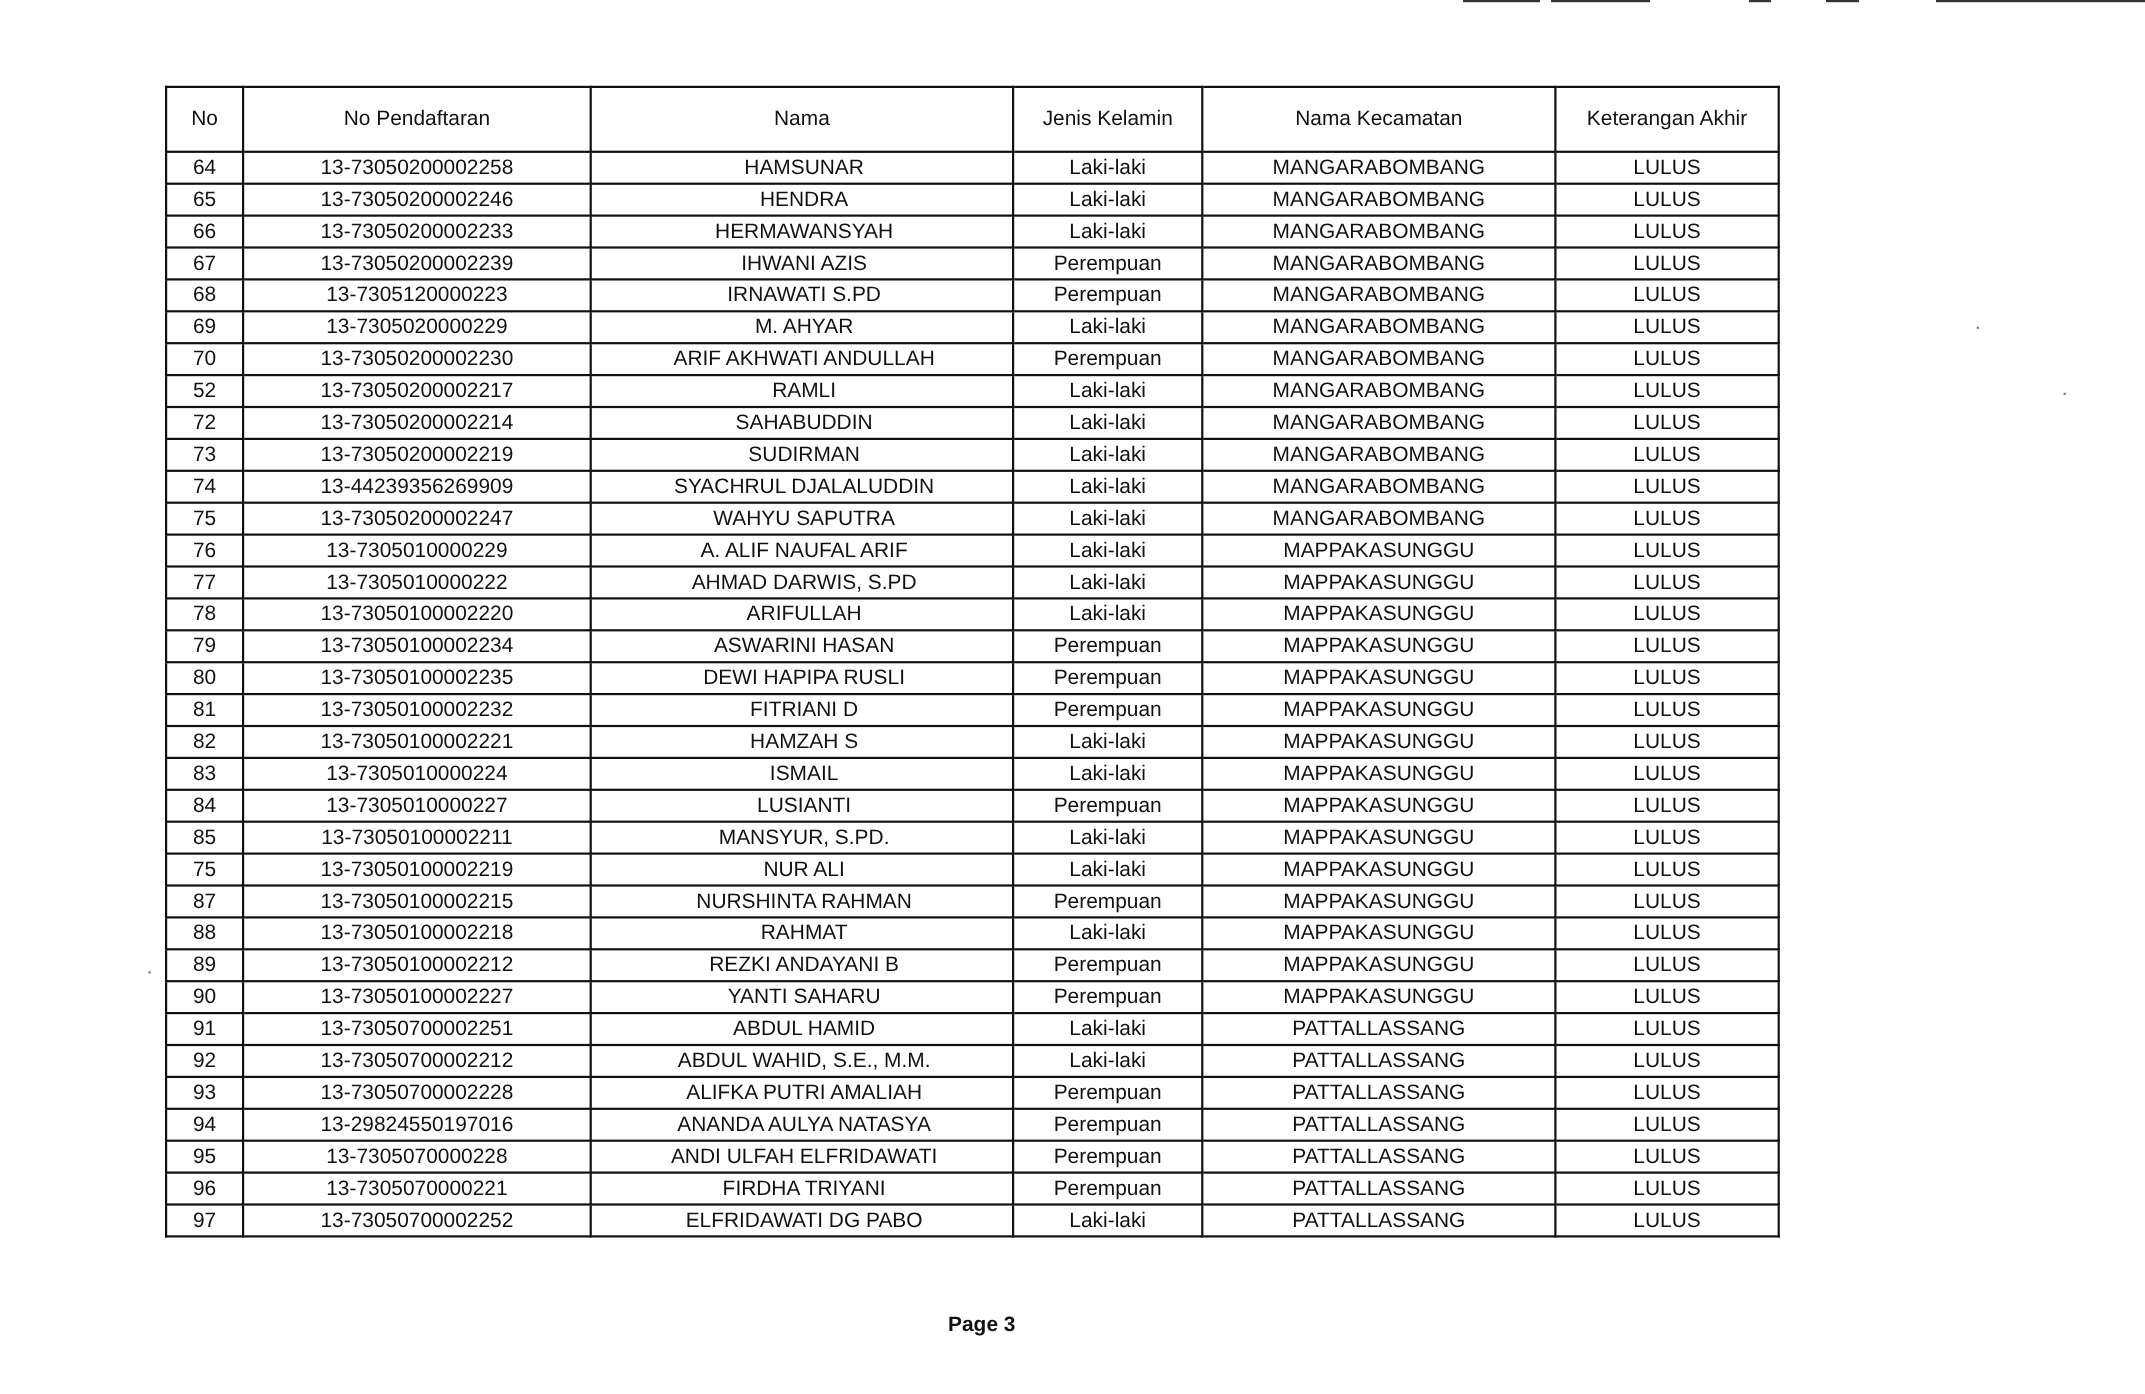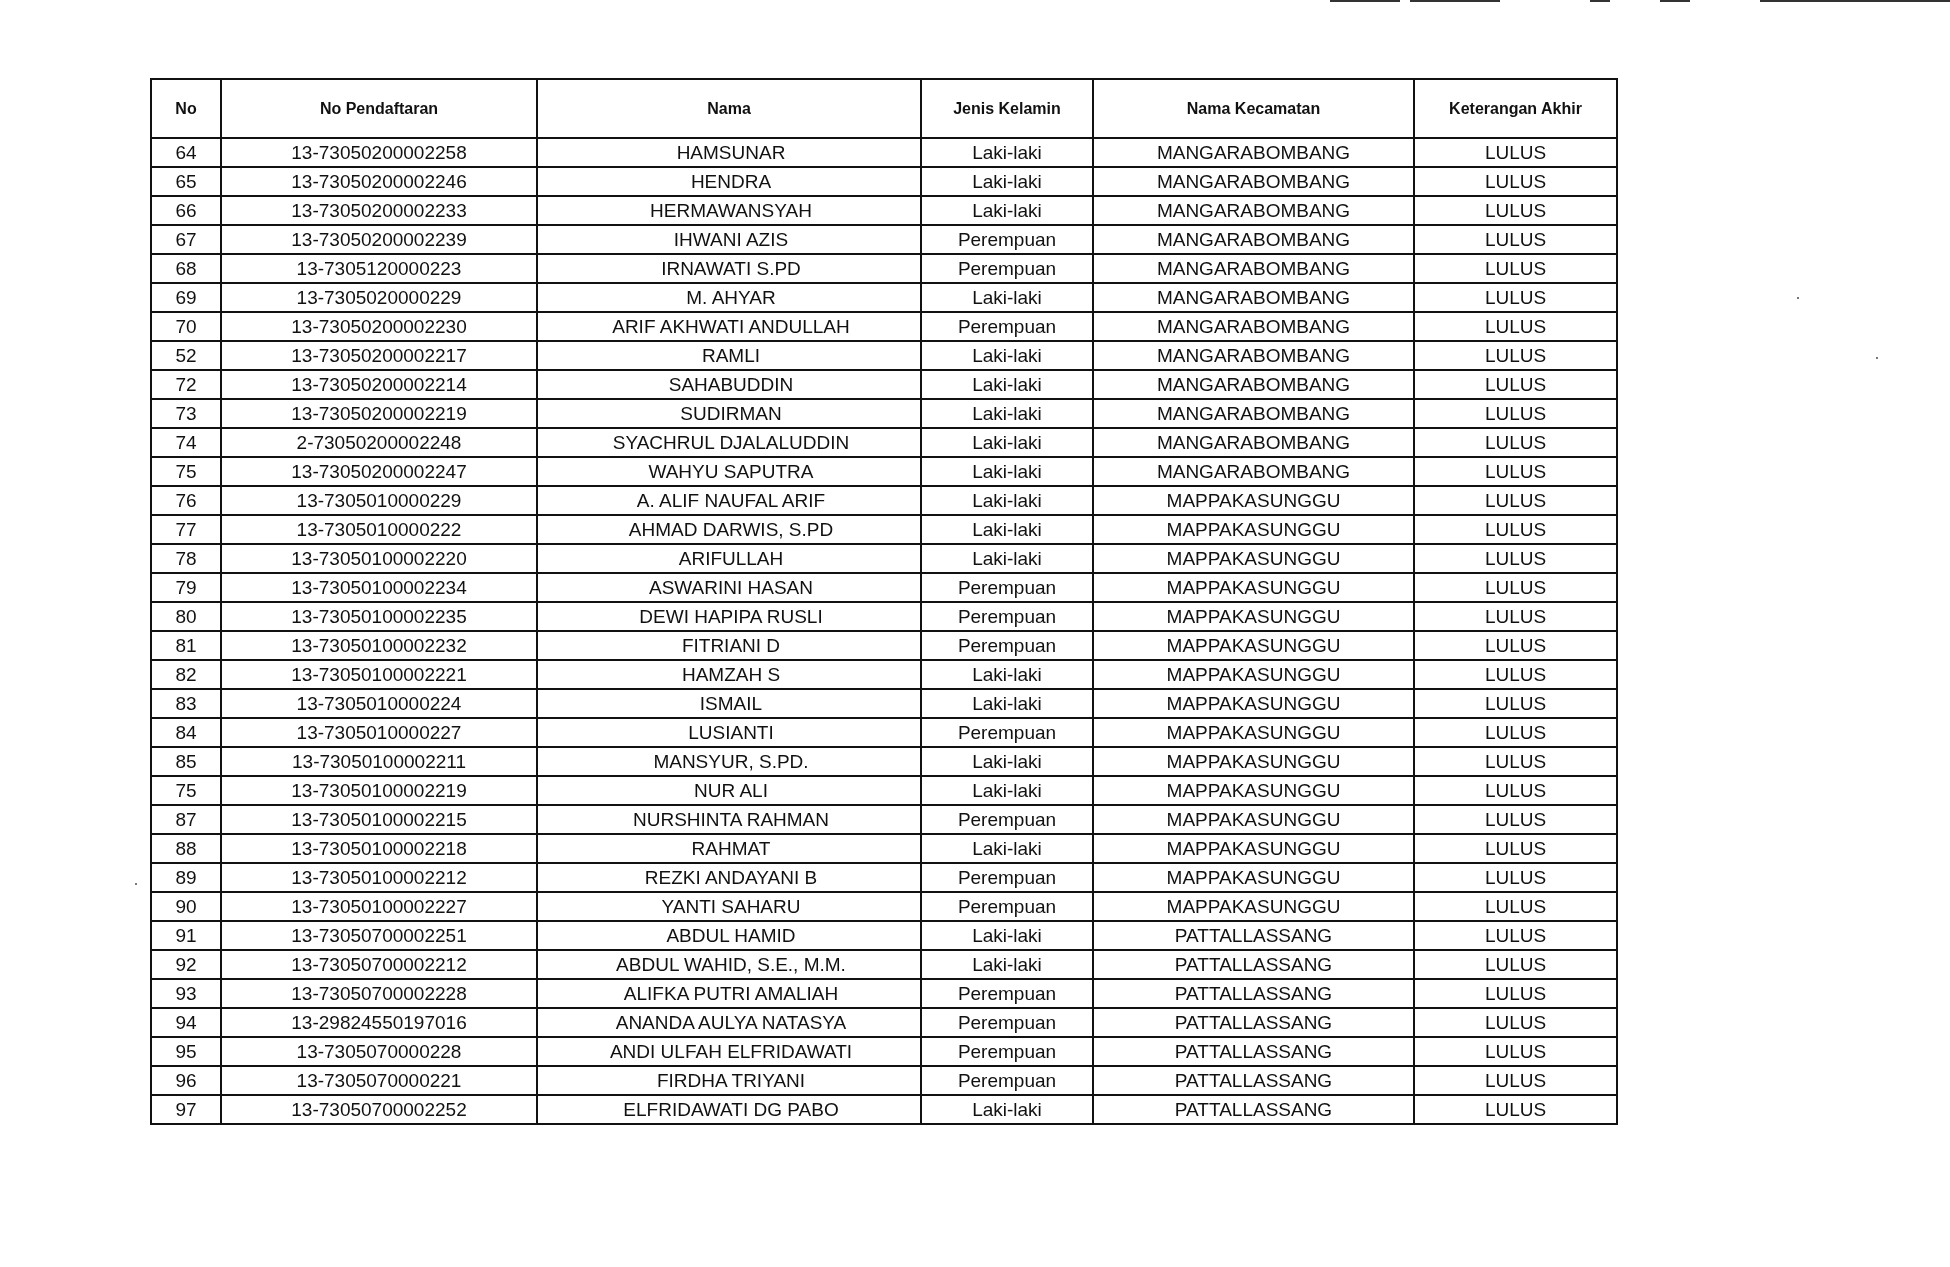--- a/index.html
+++ b/index.html
@@ -4,21 +4,21 @@
 <style>
   html, body { margin: 0; padding: 0; background: #ffffff; }
   body { width: 1950px; height: 1267px; position: relative; overflow: hidden;
          font-family: "Liberation Sans", sans-serif; color: #111; }
   .page { position: absolute; left: 0; top: 0; width: 1950px; height: 1267px; }
   .topmarks { position: absolute; top: 0; right: 0; height: 4px; width: 620px; }
   .topmarks span { position: absolute; top: 0; height: 2px; background: #333; }
   table.results { position: absolute; left: 150px; top: 78px; width: 1466px;
                   border-collapse: collapse; table-layout: fixed; }
   table.results th, table.results td { border: 2px solid #111; padding: 0; }
-  table.results th { height: 57px; font-size: 16px; font-weight: bold; text-align: center; }
+  table.results th { height: 57px; font-size: 19px; font-weight: normal; text-align: center; }
   table.results td { height: 27px; font-size: 19px; text-align: center; line-height: 27px;
                      white-space: nowrap; overflow: hidden; }
   table.results td.name { text-align: center; padding-left: 4px; }
   .page-num { position: absolute; top: 1194px; left: 0; width: 1785px; text-align: center;
               font-size: 19px; font-weight: bold; }
   .dot { position: absolute; width: 2px; height: 2px; background: #777; }
 </style>
 </head>
 <body>
 
@@ -126,21 +126,21 @@
         <tr>
           <td>73</td>
           <td>13-73050200002219</td>
           <td class="name">SUDIRMAN</td>
           <td>Laki-laki</td>
           <td>MANGARABOMBANG</td>
           <td>LULUS</td>
         </tr>
         <tr>
           <td>74</td>
-          <td>2-73050200002248</td>
+          <td>13-44239356269909</td>
           <td class="name">SYACHRUL DJALALUDDIN</td>
           <td>Laki-laki</td>
           <td>MANGARABOMBANG</td>
           <td>LULUS</td>
         </tr>
         <tr>
           <td>75</td>
           <td>13-73050200002247</td>
           <td class="name">WAHYU SAPUTRA</td>
           <td>Laki-laki</td>
@@ -319,17 +319,18 @@
           <td>97</td>
           <td>13-73050700002252</td>
           <td class="name">ELFRIDAWATI DG PABO</td>
           <td>Laki-laki</td>
           <td>PATTALLASSANG</td>
           <td>LULUS</td>
         </tr>
       </tbody>
   </table>
 
+  <div class="page-num">Page 3</div>
 
   <div class="dot" style="left:1797px;top:297px"></div>
   <div class="dot" style="left:1876px;top:357px"></div>
   <div class="dot" style="left:135px;top:883px"></div>
 </div>
 
 </body></html>

